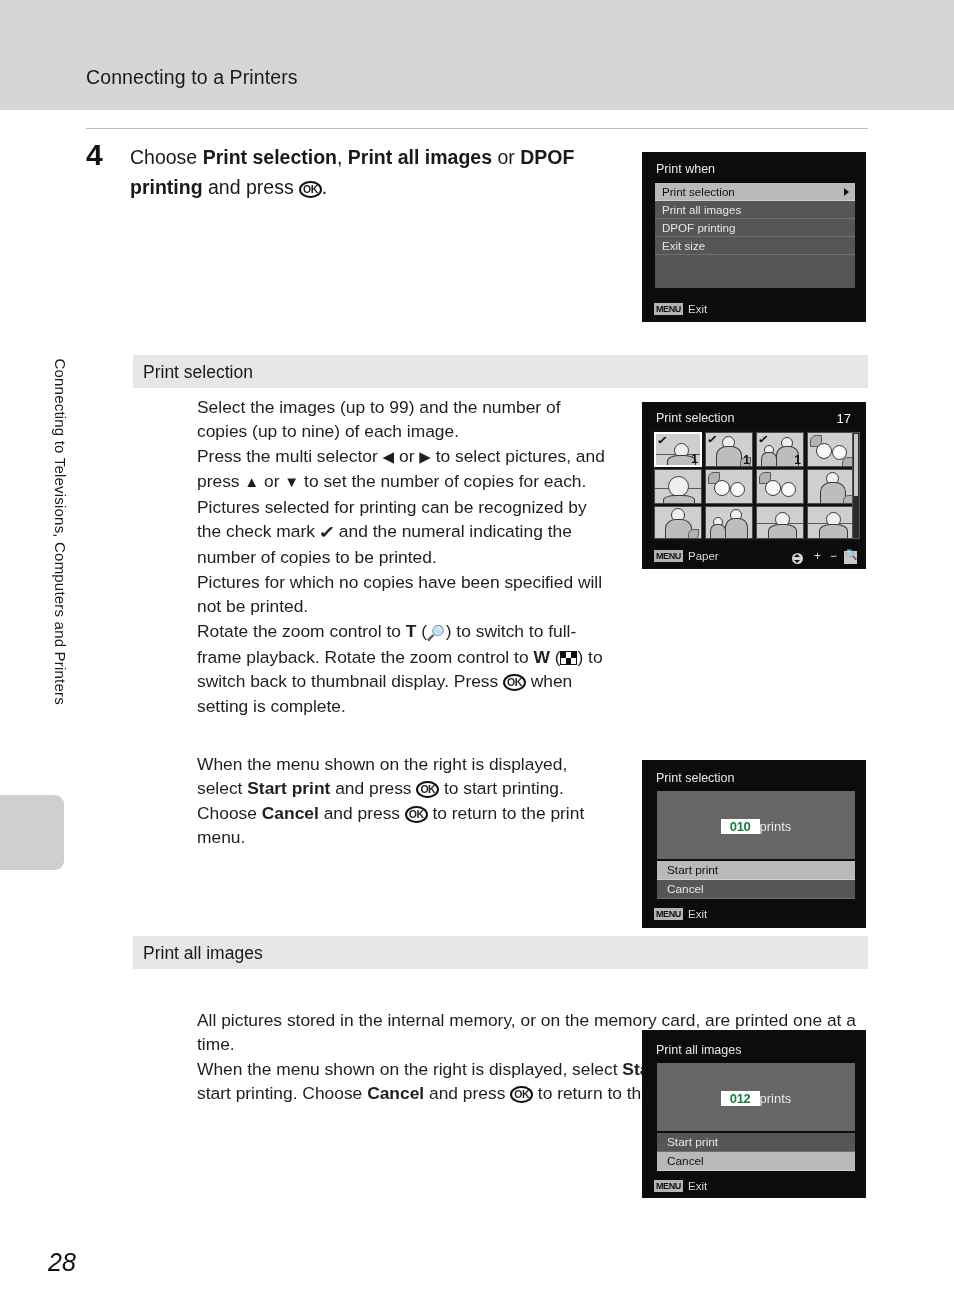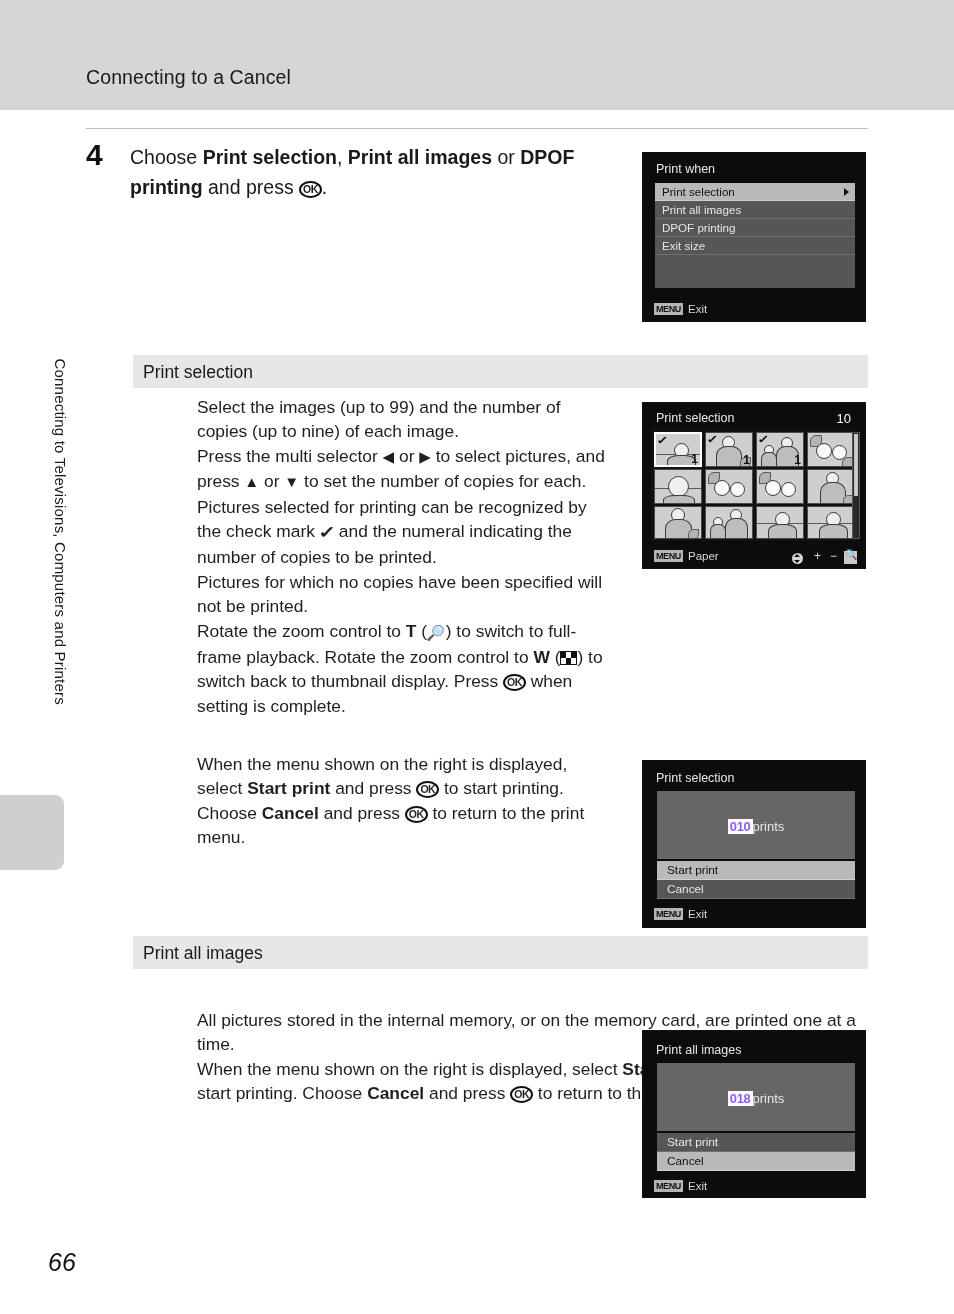--- a/index.html
+++ b/index.html
@@ -332,24 +332,24 @@
   .prints-line {
     position: absolute;
     width: 100%;
     text-align: center;
     font-size: 13px;
     color: #e8e8e8;
   }
   .prints-num {
     display: inline-block;
     background: #ffffff;
-    color: #8b5cf6;
+    color: #15803d;
     font-weight: bold;
     font-size: 13px;
-    padding: 0 2px;
+    padding: 0 9px;
     letter-spacing: -0.3px;
     font-family: "Liberation Sans", sans-serif;
   }
   .opt-row {
     position: absolute;
     box-sizing: border-box;
     height: 19px;
     background: #565656;
     border-bottom: 1px solid #6e6e6e;
   }
@@ -386,27 +386,27 @@
     border-radius: 50% 0 50% 0;
   }
   .ill.horizon {
     left: 0; width: 100%; height: 1.2px; background: #5a5a5a;
   }
 </style>
 </head>
 <body>
 
 <div class="header-band">
-  <div class="header-title">Connecting to a Cancel</div>
+  <div class="header-title">Connecting to a Printers</div>
 </div>
 
 <div class="side-tab"></div>
 <div class="side-vertical-text">Connecting to Televisions, Computers and Printers</div>
 
-<div class="page-number">66</div>
+<div class="page-number">28</div>
 
 <div class="content">
   <div class="rule-top"></div>
 
   <div class="step-block">
     <div class="step-num">4</div>
     <div class="step-text">Choose <b>Print selection</b>, <b>Print all images</b> or <b>DPOF printing</b> and press <span class="ok-glyph">OK</span>.</div>
   </div>
 </div>
 
@@ -435,21 +435,21 @@
 </div>
 
 <div class="section-band" style="top:355px;">
   <span>Print selection</span>
 </div>
 
 <div class="para" style="left:197px; top:395px; width:415px;">Select the images (up to 99) and the number of copies (up to nine) of each image.<br>Press the multi selector <span class="tri">◀</span> or <span class="tri">▶</span> to select pictures, and press <span class="tri">▲</span> or <span class="tri">▼</span> to set the number of copies for each.<br>Pictures selected for printing can be recognized by the check mark <span class="check-glyph">✓</span> and the numeral indicating the number of copies to be printed.<br>Pictures for which no copies have been specified will not be printed.<br>Rotate the zoom control to <b class="zoom-t">T</b> (<span class="mag-glyph">🔍</span>) to switch to full-frame playback. Rotate the zoom control to <b class="zoom-t">W</b> (<span class="thumb-glyph"></span>) to switch back to thumbnail display. Press <span class="ok-glyph">OK</span> when setting is complete.</div>
 
 <div class="cam" style="left:642px; top:402px; width:224px; height:167px;">
   <div class="cam-title" style="top:8px;">Print selection</div>
-  <div class="cam-count" style="top:8px;">10</div>
+  <div class="cam-count" style="top:8px;">17</div>
 
   <div class="grid-wrap" style="left:8px; top:26px; width:208px; height:112px;">
 
     <div class="thumb selected" style="left:3px; top:3px; width:48px; height:35px;">
       <div class="ill sky"></div>
       <div class="ill horizon" style="top:20px;"></div>
       <div class="ill head" style="left:18px; top:9px; width:13px; height:13px;"></div>
       <div class="ill body" style="left:11px; top:21px; width:27px; height:14px;"></div>
       <span class="tcheck">✓</span>
       <span class="tnum">1</span>
@@ -569,21 +569,21 @@
 <div class="section-band" style="top:936px;">
   <span>Print all images</span>
 </div>
 
 <div class="para" style="left:197px; top:1008px; width:660px;">All pictures stored in the internal memory, or on the memory card, are printed one at a time.<br>When the menu shown on the right is displayed, select <b>Start print</b> and press <span class="ok-glyph">OK</span> to start printing. Choose <b>Cancel</b> and press <span class="ok-glyph">OK</span> to return to the print menu.</div>
 
 <div class="cam" style="left:642px; top:1030px; width:224px; height:168px;">
   <div class="cam-title" style="top:12px;">Print all images</div>
   <div class="prints-panel" style="left:14px; top:32px; width:198px; height:68px;">
     <div class="prints-line" style="top:28px;">
-      <span class="prints-num">018</span><span>prints</span>
+      <span class="prints-num">012</span><span>prints</span>
     </div>
   </div>
   <div class="opt-row" style="left:14px; top:102px; width:198px;">
     <span>Start print</span>
   </div>
   <div class="opt-row sel" style="left:14px; top:121px; width:198px;">
     <span>Cancel</span>
   </div>
   <div class="cam-bottom" style="top:145px;">
     <span class="menu-badge">MENU</span>

